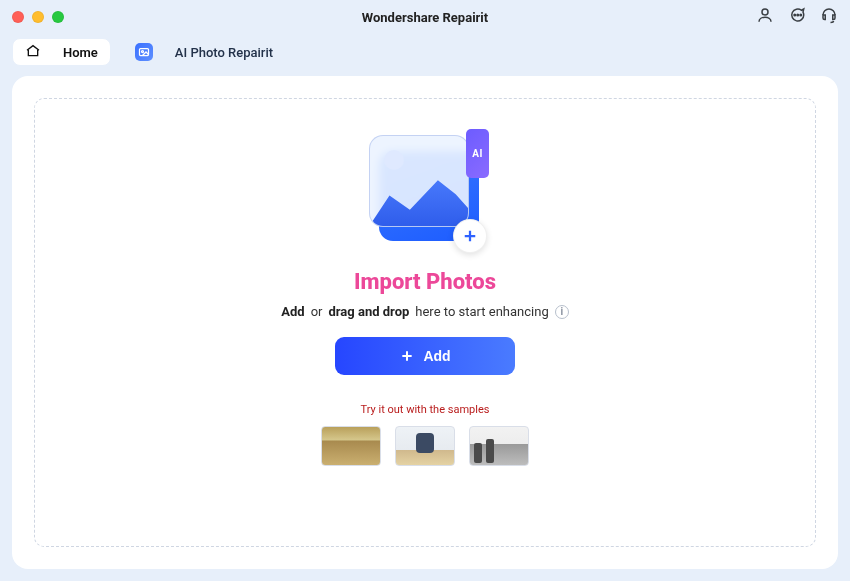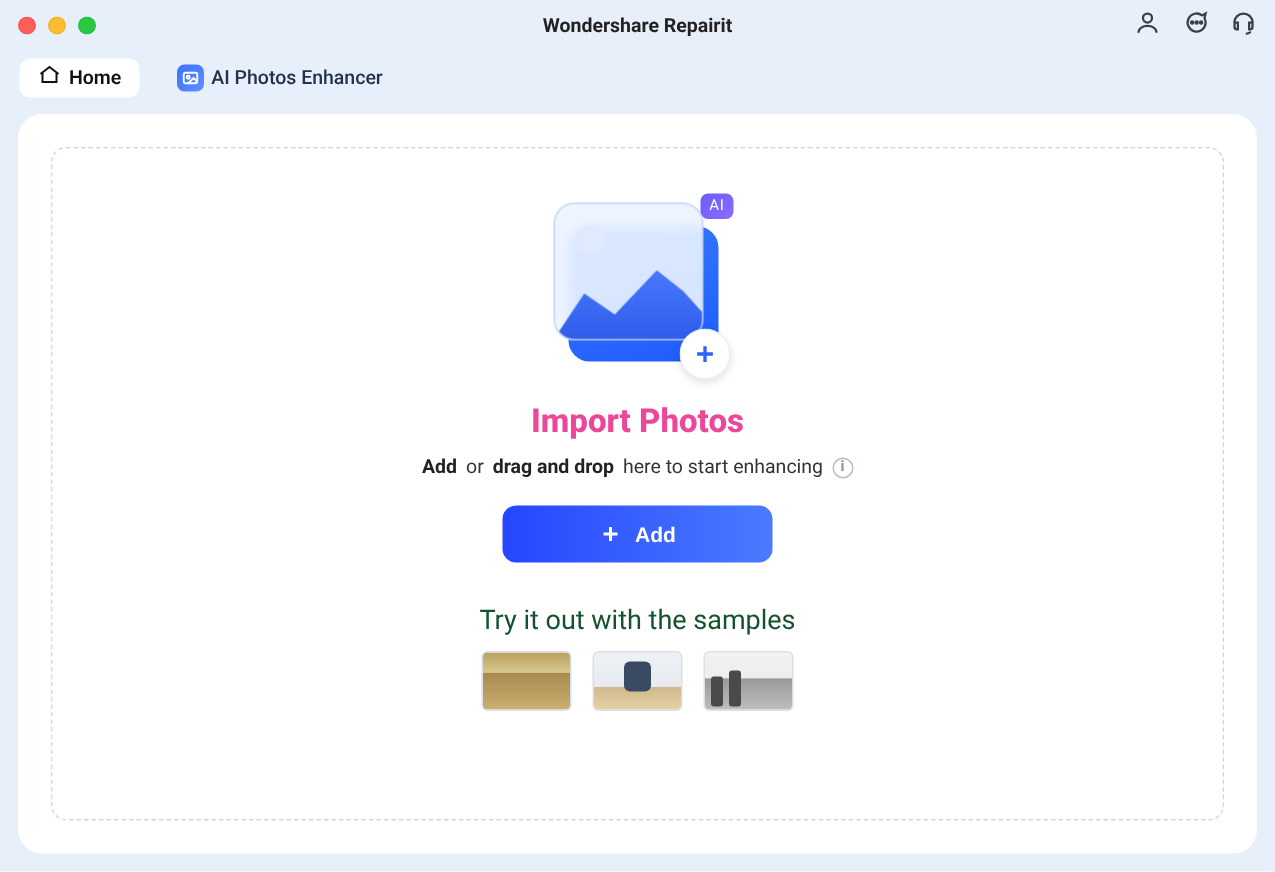--- a/index.html
+++ b/index.html
@@ -32,21 +32,21 @@
   .tb-icon { width: 18px; height: 18px; color: #3a3f44; }
 
   
   .tabs-row {
     display: flex;
     align-items: center;
     gap: 12px;
     padding: 4px 12px 10px 12px;
   }
   .chip {
-    display: inline-flex; align-items: center; gap: 5px;
+    display: inline-flex; align-items: center; gap: 22px;
     height: 28px; padding: 0 12px; border-radius: 8px;
     font-size: 13px; cursor: pointer;
   }
   .chip.home {
     background: #ffffff; color: #111; font-weight: 600;
     border: 1px solid #e7effa;
   }
   .chip.feature { color: #23324a; font-weight: 500; }
   .chip .icon-small { width: 16px; height: 16px; }
   .feature-icon {
@@ -90,21 +90,21 @@
   }
   .illus .sun { position: absolute; left: 14px; top: 14px; width: 20px; height: 20px; border-radius: 50%; background: #dfe9ff; }
   .illus .mtn {
     position: absolute; left: -6px; bottom: -8px; width: 130%; height: 64px;
     background: linear-gradient(180deg,#4d7fff,#2b58e8);
     clip-path: polygon(0% 100%, 20% 40%, 36% 62%, 58% 16%, 72% 38%, 100% 100%);
   }
   .illus .ai-badge {
     position: absolute; right: -4px; top: -2px;
     background: linear-gradient(135deg,#6d5cff,#8a6bff);
-    color:#fff; font-size: 10px; font-weight: 400; padding: 3px 6px; border-radius: 5px;
+    color:#fff; font-size: 10px; font-weight: 700; padding: 19px 6px; border-radius: 5px;
     letter-spacing:.5px;
   }
   .illus .plus-badge {
     position: absolute; right: -2px; bottom: -2px;
     width: 34px; height: 34px; border-radius: 50%; background:#fff;
     border: 1px solid rgba(0,0,0,.06);
     display:flex; align-items:center; justify-content:center;
     box-shadow: 0 2px 6px rgba(0,0,0,.12);
   }
   .illus .plus-badge svg { width: 18px; height: 18px; color:#2e62ff; }
@@ -120,21 +120,21 @@
     width: 180px; height: 38px;
     border: none; border-radius: 9px;
     background: linear-gradient(90deg,#2646ff,#4a7bff);
     color:#fff; font-size: 14px; font-weight: 700;
     display:inline-flex; align-items:center; justify-content:center; gap:8px;
     cursor:pointer;
   }
   .add-btn svg { width:16px; height:16px; }
 
   .samples-wrap { margin-top: 28px; text-align:center; }
-  .samples-label { font-size: 18px; color:#14532d; margin-bottom: 10px; }
+  .samples-label { font-size: 11px; color:#b91c1c; margin-bottom: 10px; }
   .samples { display:flex; gap: 14px; justify-content:center; }
   .sample {
     width: 60px; height: 40px; border-radius: 4px; border:1px solid #d9dee8;
     background:#ddd; cursor:pointer; position:relative; overflow:hidden;
   }
   .sample.s1 { background: linear-gradient(180deg,#b9a05b 0%, #d6c88d 35%, #a88a4e 36%, #caaf70 100%); }
   .sample.s2 { background: linear-gradient(180deg,#eef2f6 0%, #e7ebf0 60%, #d0b98d 61%, #e4d2a3 100%); }
   .sample.s2::after{content:"";position:absolute;left:20px;top:6px;width:18px;height:20px;border-radius:4px;background:#3b4a63;}
   .sample.s3 { background: linear-gradient(180deg,#f2f2f2 0%, #ededed 45%, #9a9a9a 46%, #bdbdbd 100%); }
   .sample.s3::before{content:"";position:absolute;left:4px;bottom:2px;width:8px;height:20px;background:#4a4a4a;border-radius:2px;}
@@ -186,21 +186,21 @@
     <span>Home</span>
   </div>
   <div class="chip feature">
     <span class="feature-icon">
       <svg width="12" height="12" viewBox="0 0 24 24" fill="none" stroke="currentColor" stroke-width="2.5">
         <rect x="3" y="5" width="18" height="14" rx="2"></rect>
           <circle cx="9" cy="11" r="2"></circle>
           <path d="M21 17l-5-5-7 7"></path>
       </svg>
     </span>
-    <span>AI Photos Enhancer</span>
+    <span>AI Photo Repairit</span>
   </div>
 </div>
 
 <div class="card">
   <div class="dropzone">
 
     <div class="illus">
       <div class="back-card"></div>
       <div class="front-card">
         <div class="sun"></div>

